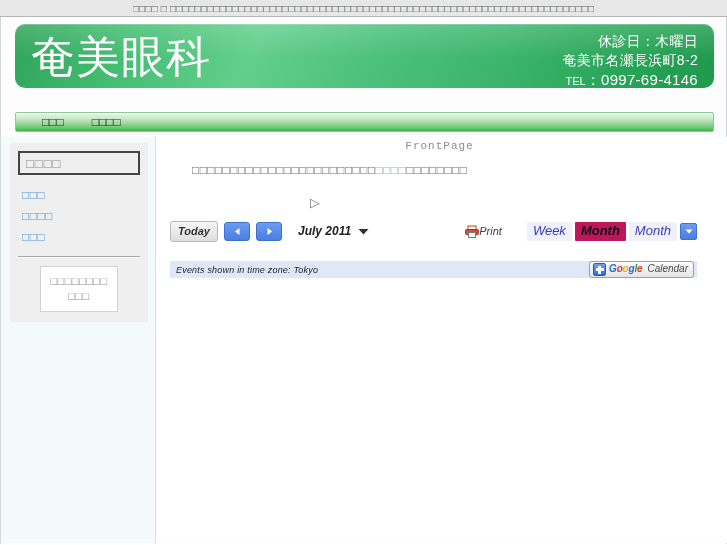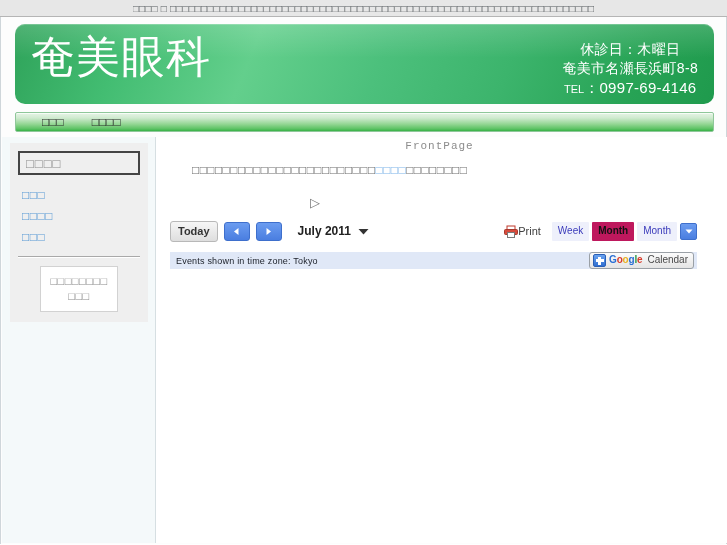--- a/index.html
+++ b/index.html
@@ -47,21 +47,21 @@
     border-left: 1px solid #cfd6da;
     border-right: 1px solid #cfd6da;
   }
 
   
   .header {
     position: absolute;
     left: 14px;
     top: 7px;
     width: 699px;
-    height: 80px;
+    height: 64px;
     border-radius: 10px;
     background:
       linear-gradient(112deg,
         #2fa35a 0%,
         #43bd72 16%,
         #63cf8c 34%,
         #4cc07c 52%,
         #3cb46c 70%,
         #27a355 88%,
         #1f9a4d 100%);
@@ -81,22 +81,22 @@
     font-size: 44px;
     line-height: 58px;
     color: #ffffff;
     font-weight: 400;
     letter-spacing: 1px;
     white-space: nowrap;
   }
   .header-info {
     position: absolute;
     right: 16px;
-    top: 16px;
-    text-align: center;
+    top: 8px;
+    text-align: right;
     color: #ffffff;
     font-size: 14px;
     line-height: 19px;
     white-space: nowrap;
   }
   .header-info div { letter-spacing: .3px; }
   .tel-line { font-size: 15px; }
   .tel-label { font-size: 11px; letter-spacing: 0; }
 
   
@@ -232,20 +232,21 @@
     margin-top: 16px;
     padding-left: 140px;
     font-size: 13px;
     color: #777777;
   }
 
   
   .gcal {
     margin-top: 8px;
     width: 527px;
+    font-style: italic;
   }
   .gcal-toolbar {
     display: flex;
     align-items: center;
     height: 26px;
   }
   .btn-today {
     border: 1px solid #b8b8b8;
     background: linear-gradient(to bottom, #f6f6f6, #dedede);
     border-radius: 3px;
@@ -279,28 +280,28 @@
   .caret-down {
     margin-left: 7px;
     cursor: pointer;
     display: inline-block;
   }
   .toolbar-spacer { flex: 1; }
   .print-group {
     display: flex;
     align-items: center;
     cursor: pointer;
-    margin-right: 8px;
+    margin-right: 22px;
   }
   .print-label {
     font-size: 11px;
     color: #404040;
   }
   .view-tab {
-    font-size: 10px;
+    font-size: 13px;
     color: #3b3bbb;
     background: #eef0fb;
     padding: 3px 6px 4px 6px;
     margin-left: 3px;
     cursor: pointer;
     border-radius: 1px;
     line-height: 12px;
   }
   .view-tab.active {
     color: #111111;
@@ -313,21 +314,21 @@
     height: 15px;
     background: linear-gradient(to bottom, #6b9cf0, #4a7ee0);
     border: 1px solid #3e6fcc;
     border-radius: 2px;
     display: flex;
     align-items: center;
     justify-content: center;
     cursor: pointer;
   }
   .gcal-statusbar {
-    margin-top: 8px;
+    margin-top: 17px;
     height: 17px;
     background: #e0e8f7;
     display: flex;
     align-items: center;
     padding: 0 3px 0 6px;
     box-sizing: border-box;
   }
   .tz-text {
     font-size: 9px;
     color: #20252e;
@@ -371,21 +372,21 @@
   <span class="titlebar-text">□□□□ □ □□□□□□□□□□□□□□□□□□□□□□□□□□□□□□□□□□□□□□□□□□□□□□□□□□□□□□□□□□□□□□□□□□□□</span>
 </div>
 
 <div class="page">
 
   <div class="header">
     <div class="header-sheen"></div>
     <div class="site-title">奄美眼科</div>
     <div class="header-info">
       <div>休診日：木曜日</div>
-      <div>奄美市名瀬長浜町8-8</div>
+      <div>奄美市名瀬長浜町8-2</div>
       <div class="tel-line"><span class="tel-label">TEL</span><span>：</span><span>0997-69-4146</span></div>
     </div>
   </div>
 
   <div class="navbar">
     <span class="nav-item">□□□</span>
     <span class="nav-item">□□□□</span>
   </div>
 
   <div class="columns">

